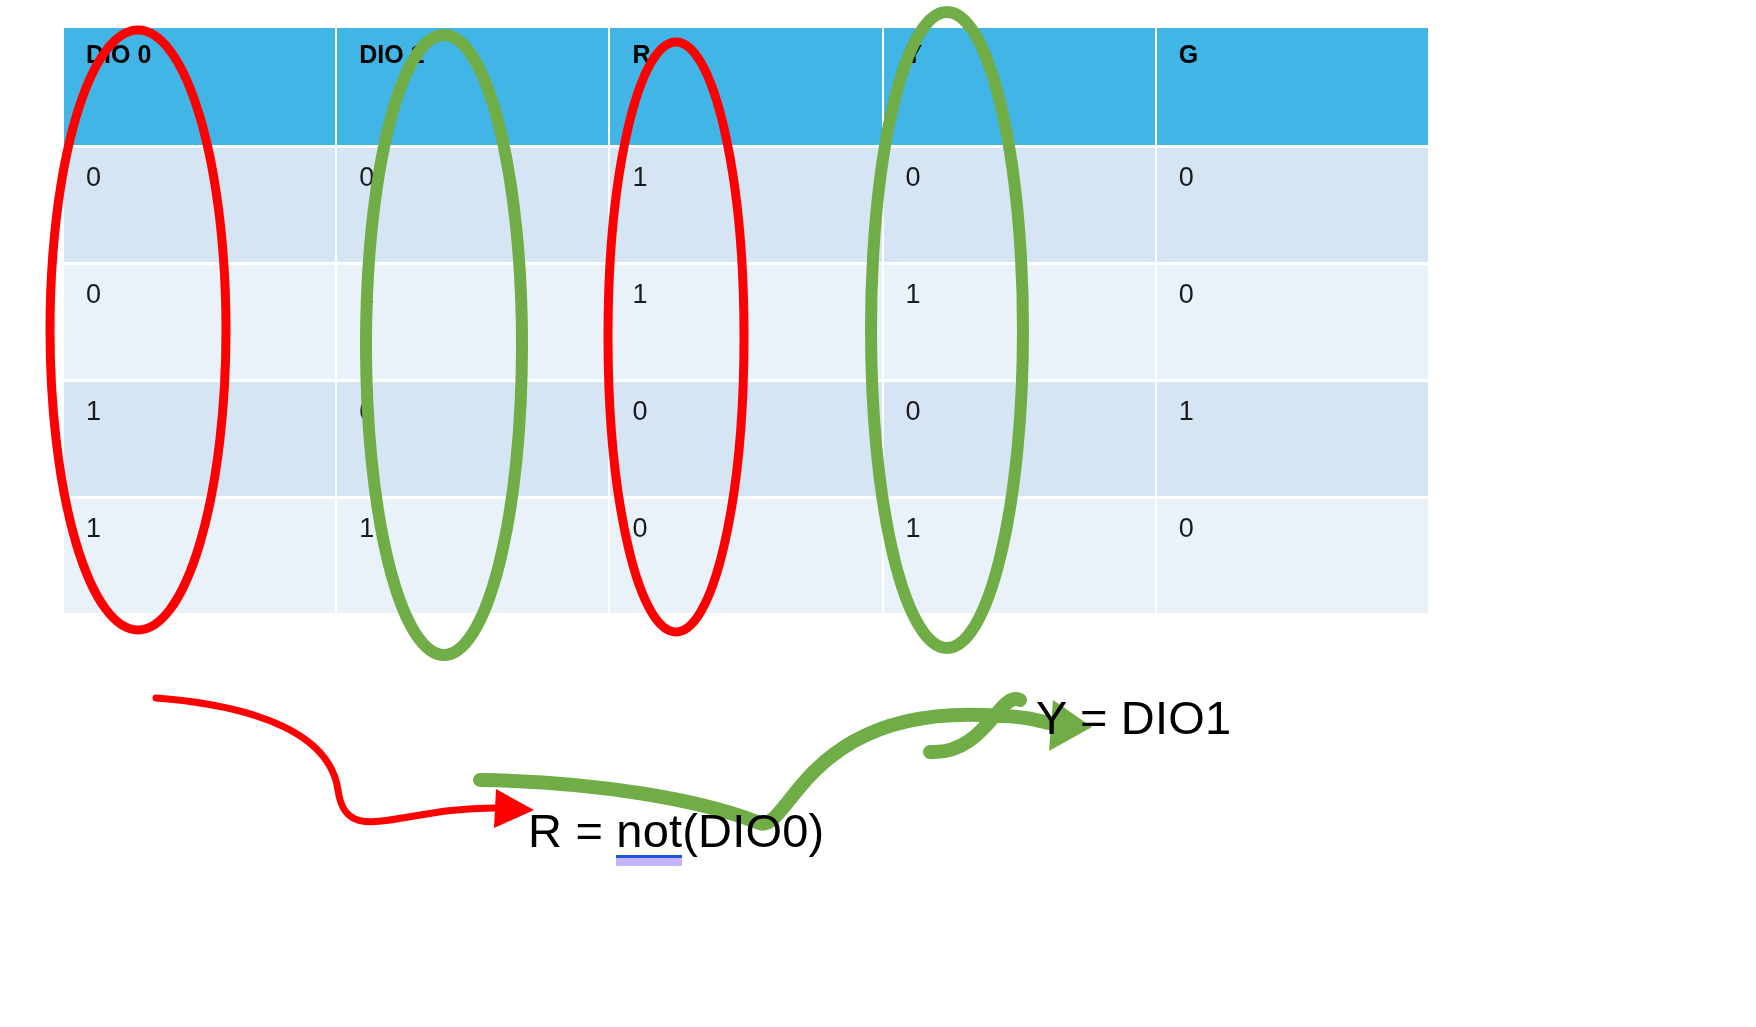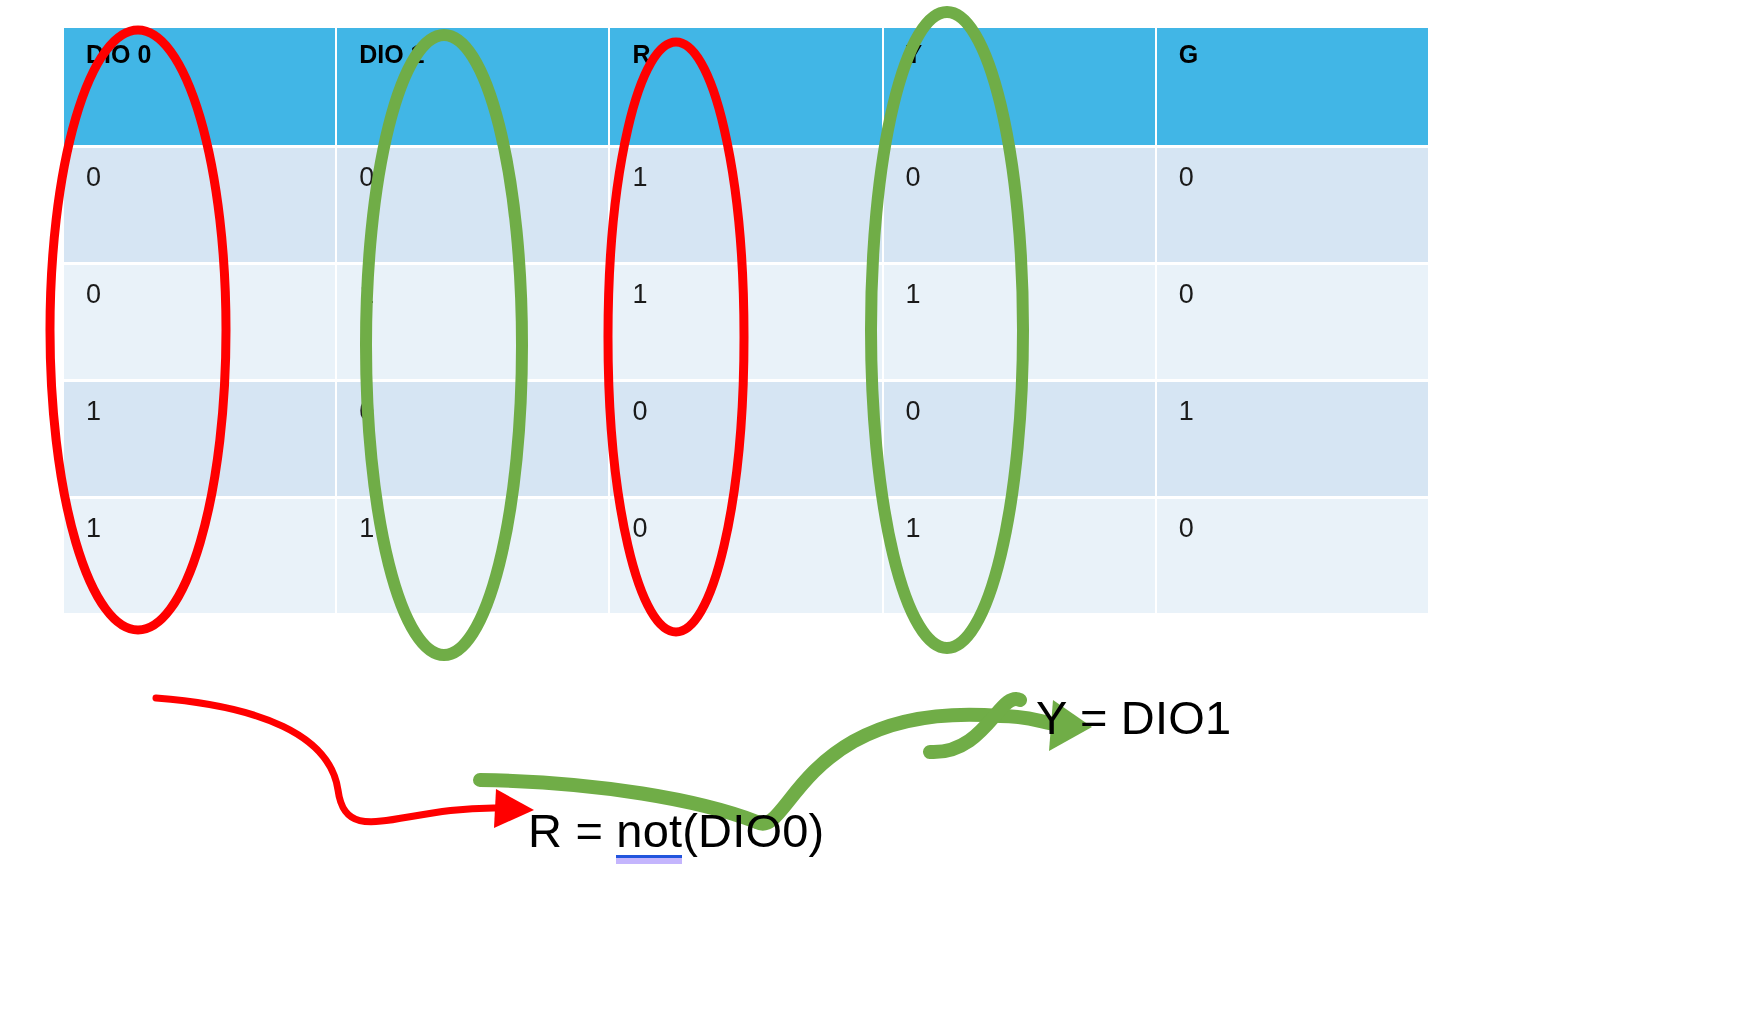--- a/index.html
+++ b/index.html
@@ -61,21 +61,21 @@
     font-family:"Liberation Sans", sans-serif;
     letter-spacing:0.2px;
   }
   #formula-r{ left:528px; top:803px; }
   #formula-y{ left:1036px; top:690px; }
   #formula-g{ left:972px; top:812px; }
 
   .dblunder{
     position:relative;
     text-decoration:none;
-    border-bottom:6px solid #c4b5fd;
+    border-bottom:8px solid #c4b5fd;
     box-shadow:inset 0 -9px 0 -6px #2255DD;
     padding-bottom:1px;
   }
 </style>
 </head>
 <body>
 
 <div id="stage">
 
   <table class="truth-table">

